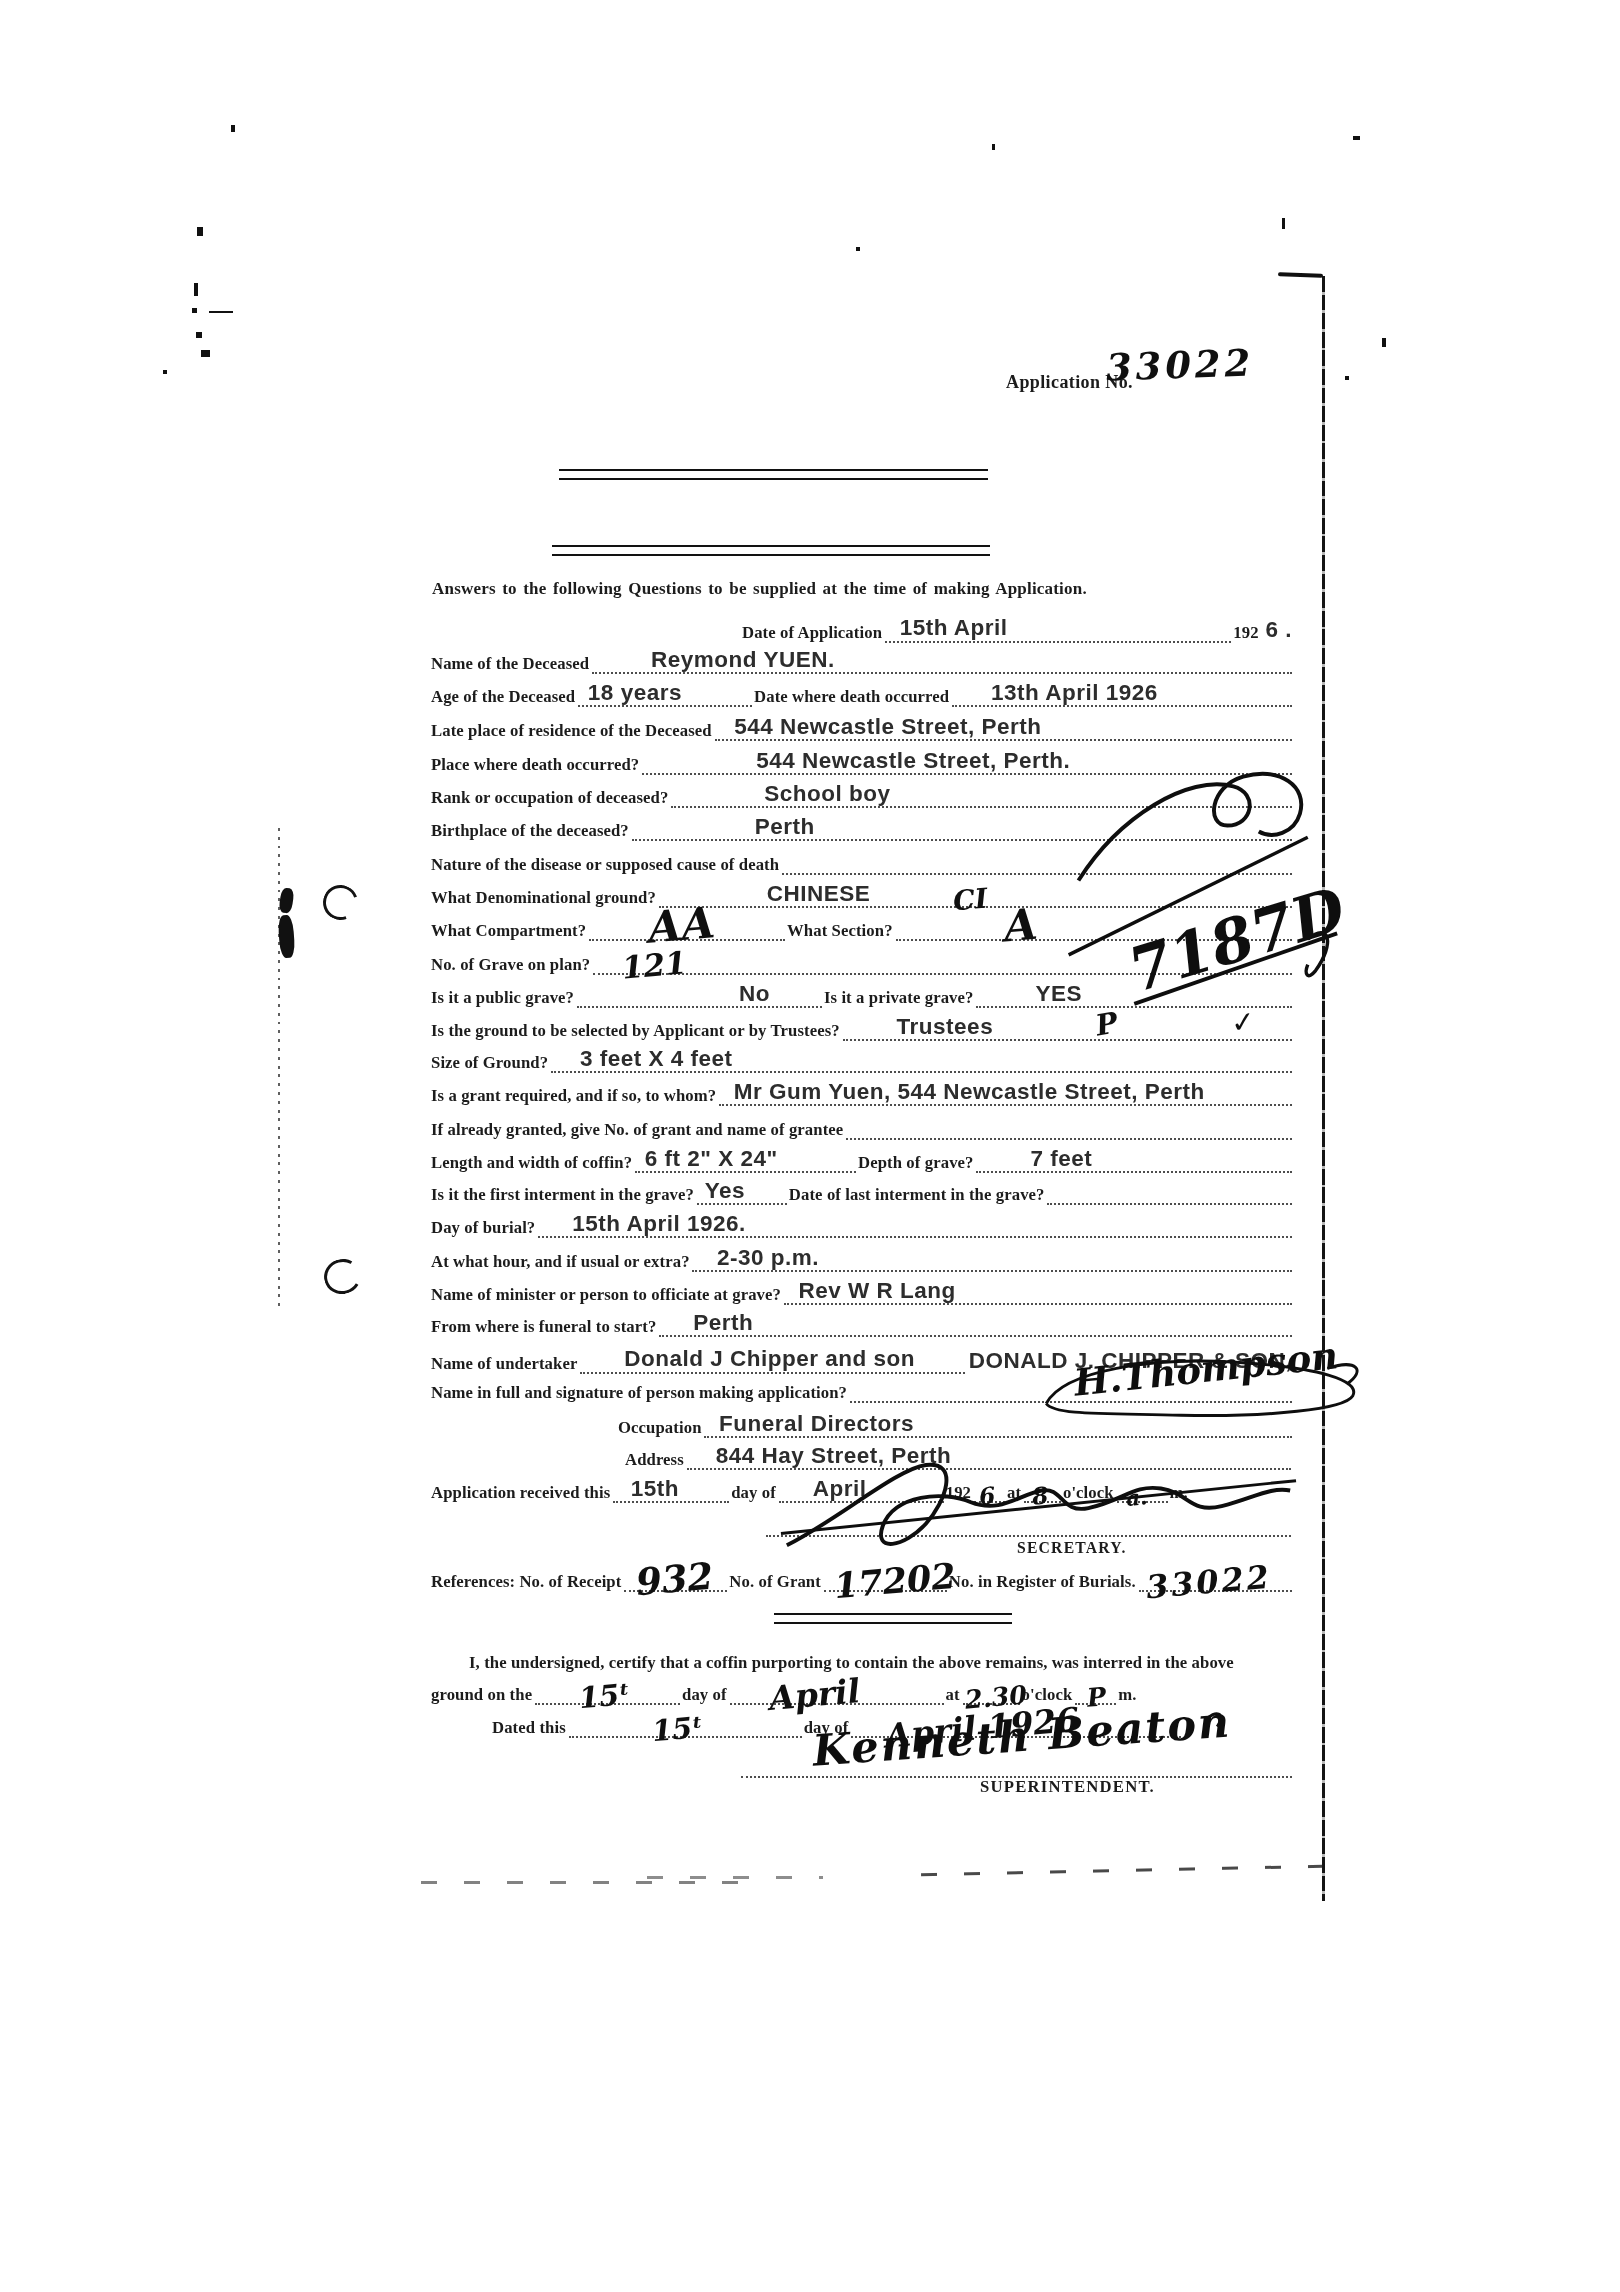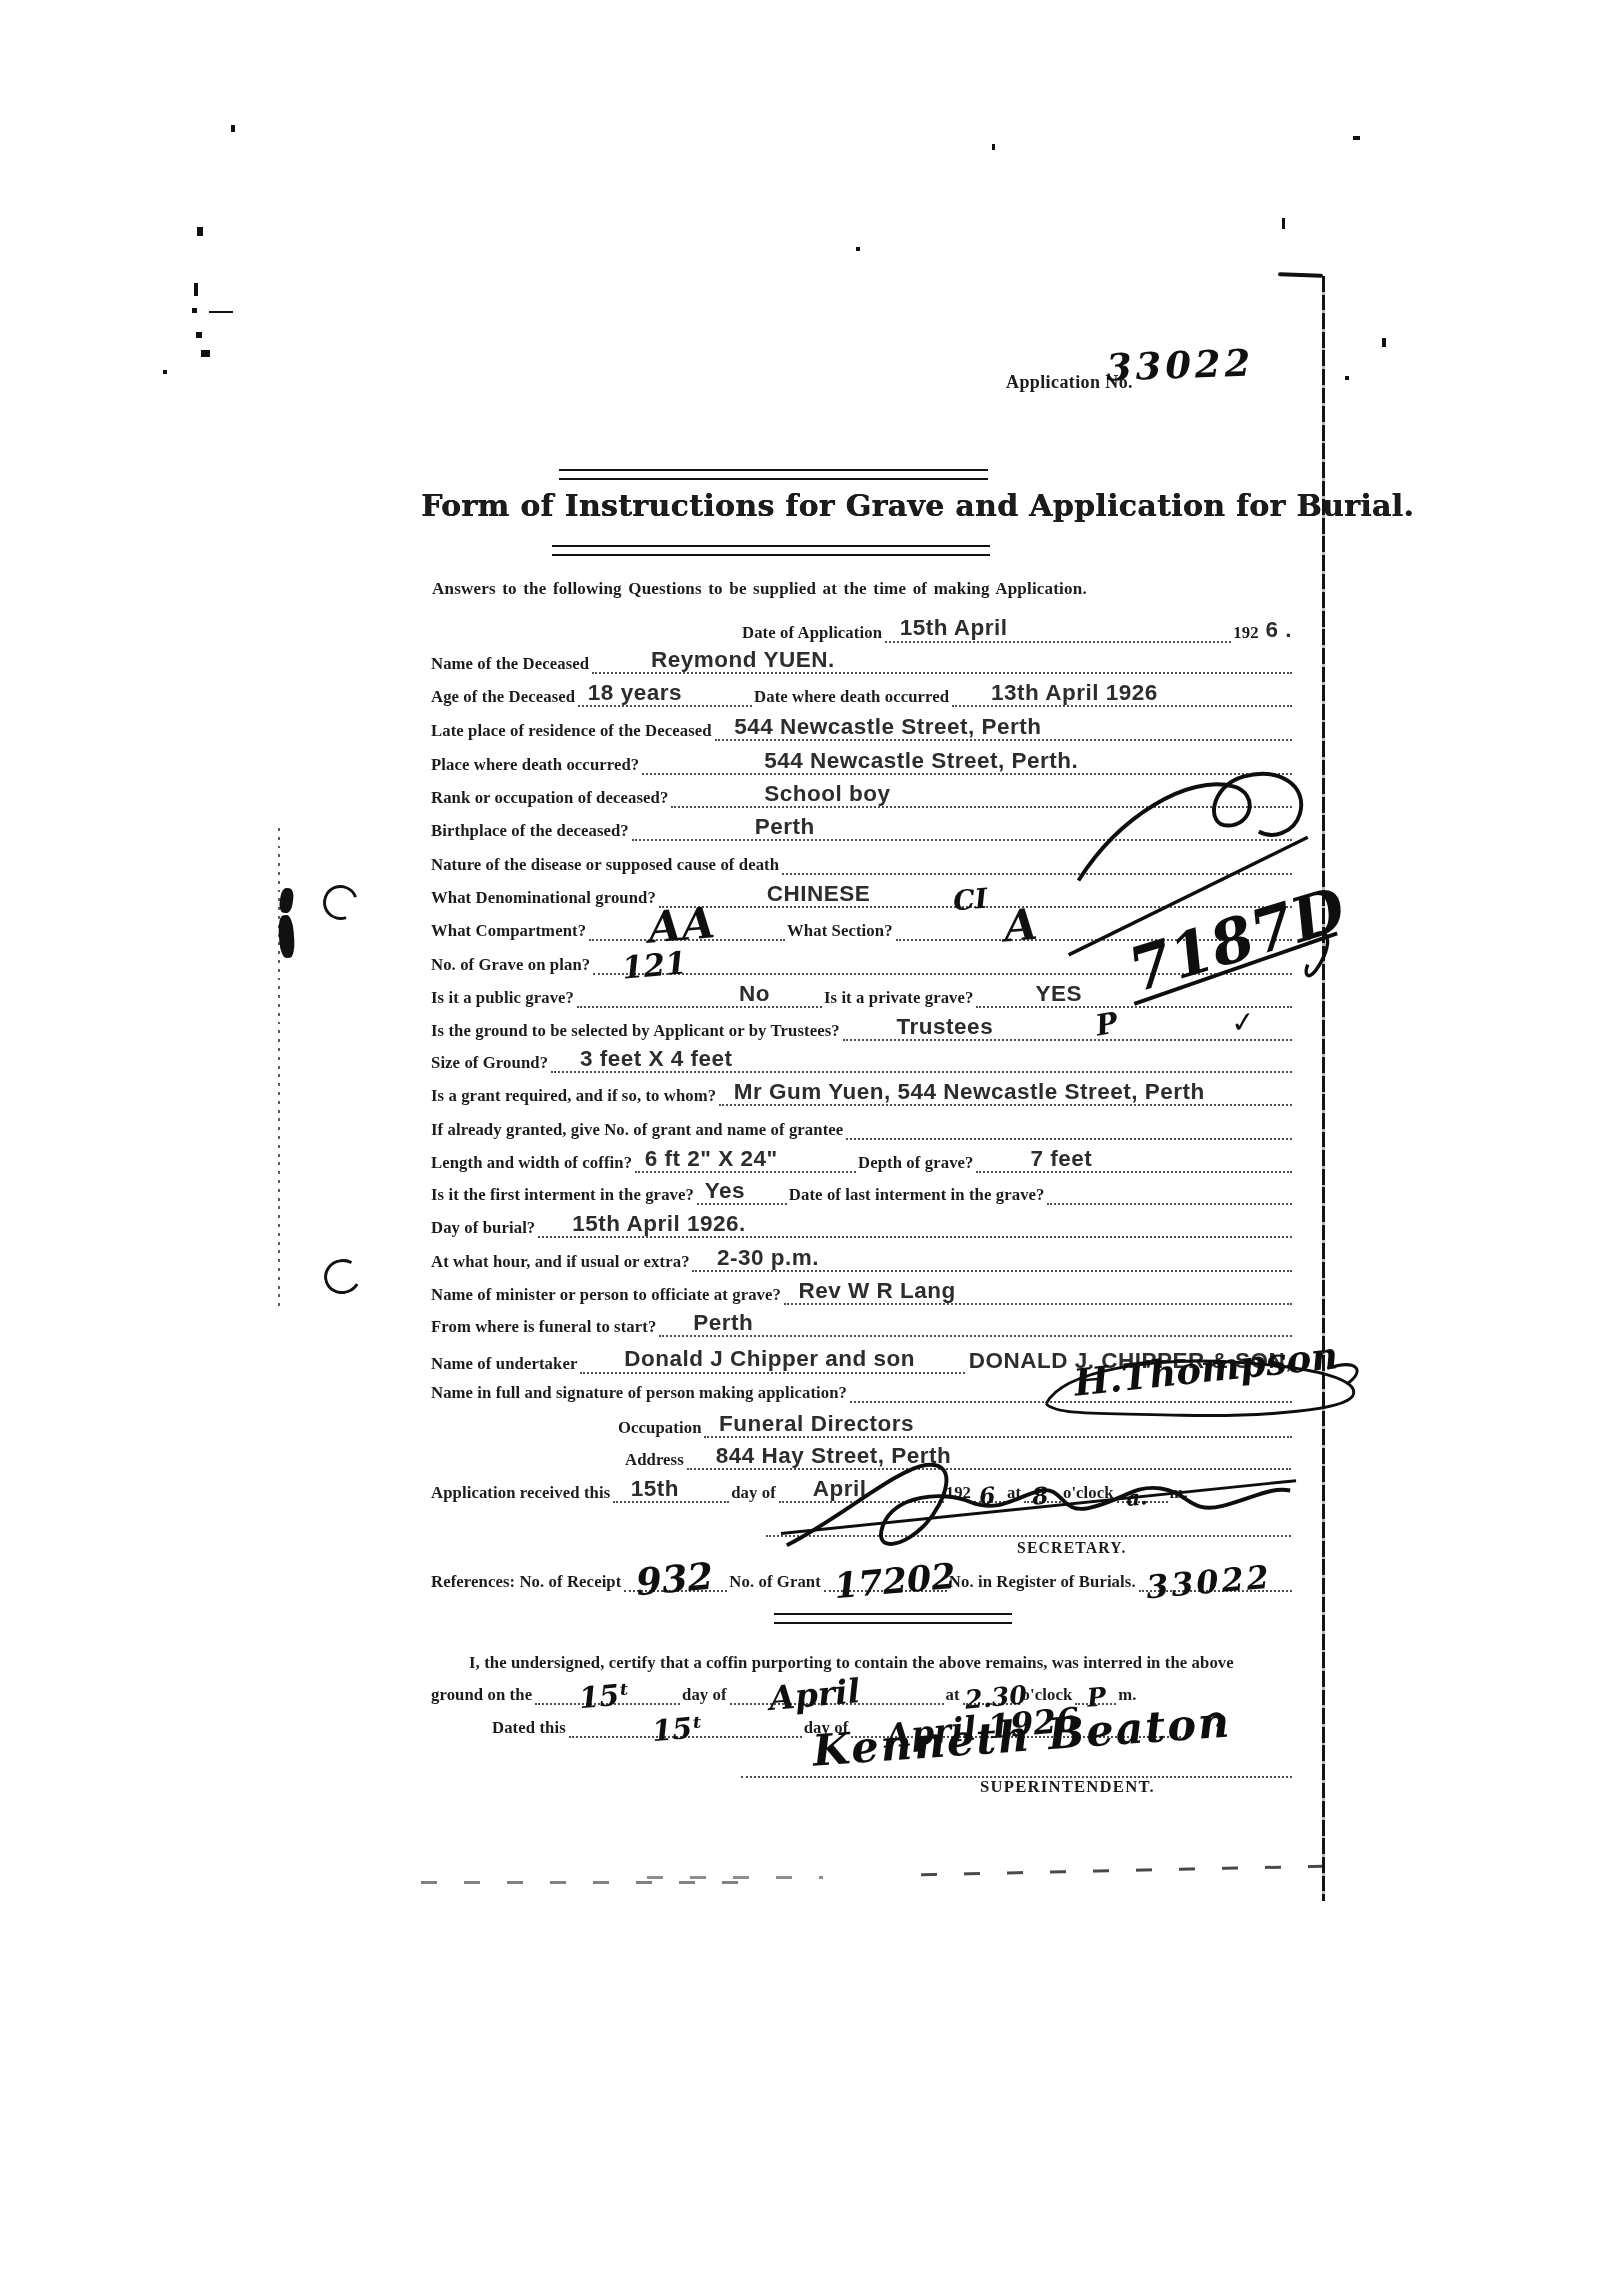--- a/index.html
+++ b/index.html
@@ -39,21 +39,20 @@
   .vline-l{position:absolute;width:2px;opacity:.75;background:repeating-linear-gradient(180deg,#2a2a2a 0 2.9px,transparent 2.9px 8.8px);}
 </style>
 </head>
 <body>
 
 <div class="page">
 
   <span class="appno">Application No.</span>
   <span class="appno-val hw">33022</span>
   <div class="drule" style="left:559px;top:469px;width:429px;"></div>
-  <h2 class="subtitle">Form of Instructions for Grave and Application for Burial.</h2>
   <div class="drule" style="left:552px;top:545px;width:438px;"></div>
   <div class="intro">Answers to the following Questions to be supplied at the time of making Application.</div>
 
   <div id="rows">
       <div class="row" style="top: 619px; left: 740px; width: 552px;">
         <span class="lbl">Date of Application</span>
         <span class="fill">
           <span class="typed" style="left: 14.7px;">15th April</span>
         </span>
         <span class="lbl">192</span>
@@ -77,21 +76,21 @@
       </div>
       <div class="row" style="top: 721px; left: 429px; width: 863px;">
         <span class="lbl">Late place of residence of the Deceased</span>
         <span class="fill">
           <span class="typed" style="left: 19.6px;">544 Newcastle Street, Perth</span>
         </span>
       </div>
       <div class="row" style="top: 755px; left: 429px; width: 863px;">
         <span class="lbl">Place where death occurred?</span>
         <span class="fill">
-          <span class="typed" style="left: 122px;">544 Newcastle Street, Perth.</span>
+          <span class="typed" style="left: 114px;">544 Newcastle Street, Perth.</span>
         </span>
       </div>
       <div class="row" style="top: 788px; left: 429px; width: 863px;">
         <span class="lbl">Rank or occupation of deceased?</span>
         <span class="fill">
           <span class="typed" style="left: 93px;">School boy</span>
         </span>
       </div>
       <div class="row" style="top: 821px; left: 429px; width: 863px;">
         <span class="lbl">Birthplace of the deceased?</span>

